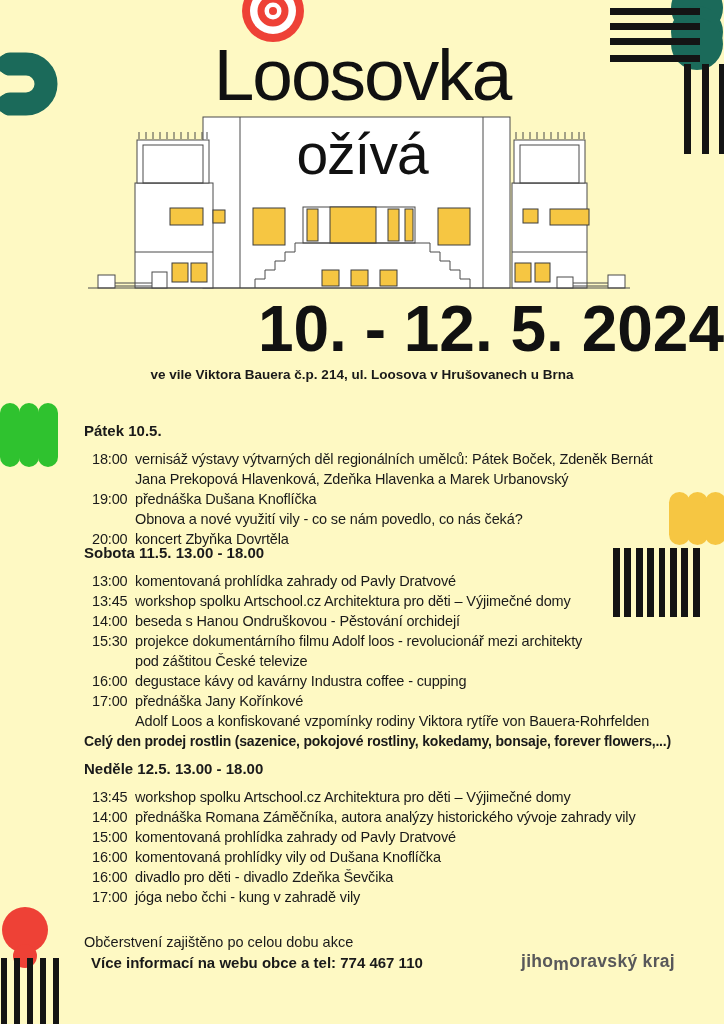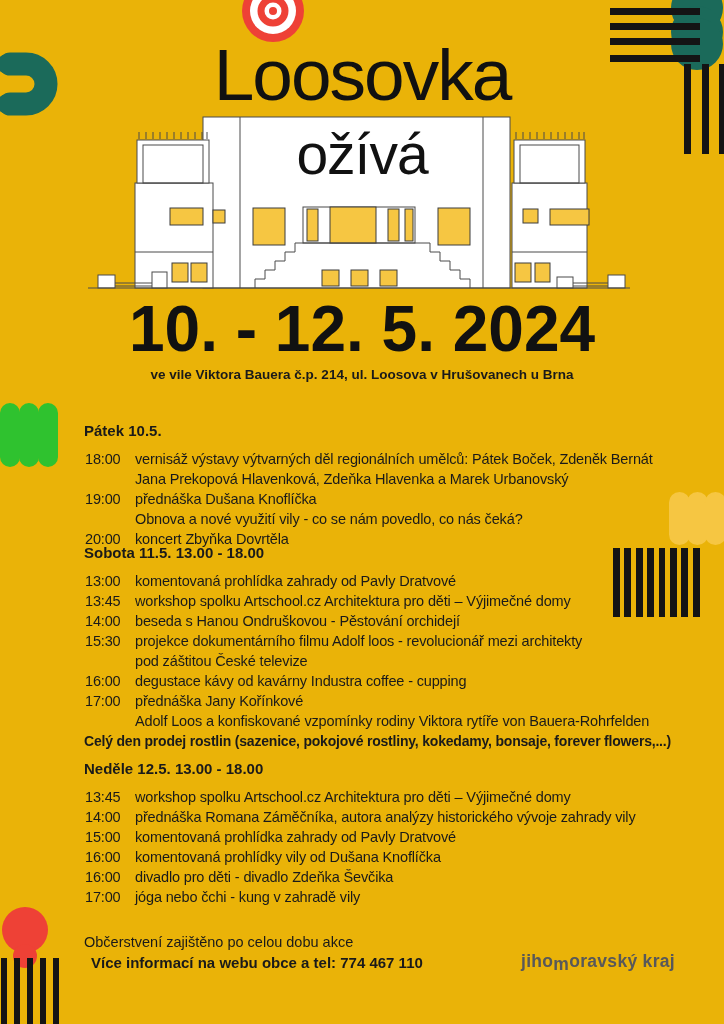--- a/index.html
+++ b/index.html
@@ -1,47 +1,47 @@
 <!DOCTYPE html>
 <html><head>
 <meta charset="utf-8">
 <style>
   html,body{margin:0;padding:0;background:#e8e8e8;}
   .poster{
     position:relative;width:724px;height:1024px;margin:0 auto;
-    background:#eab308;overflow:hidden;
+    background:#fef9c3;overflow:hidden;
     font-family:"Liberation Sans","DejaVu Sans",sans-serif;color:#1a1a1a;
   }
   .abs{position:absolute;}
   
   .title{
     position:absolute;left:0;top:38px;width:724px;text-align:center;
     font-size:73px;line-height:73px;font-weight:400;letter-spacing:-2px;color:#111;
   }
   .ozivatext{
     position:absolute;left:240px;top:124px;width:244px;text-align:center;
     font-size:57px;line-height:60px;font-weight:400;letter-spacing:-1px;color:#111;
   }
   .villa{position:absolute;left:85px;top:112px;width:555px;height:183px;}
   .villa svg{display:block;}
   .w{fill:#f6c642;stroke:#3c3c3c;}
   
   .date{
-    position:absolute;left:0;top:297px;width:724px;text-align:center;
+    position:absolute;left:0;top:297px;width:724px;text-align:right;
     font-size:64px;line-height:64px;font-weight:700;letter-spacing:0;color:#111;
   }
   .venue{
     position:absolute;left:0;top:367px;width:724px;text-align:center;
     font-size:13.5px;font-weight:700;
   }
   
   .day{position:absolute;left:84px;width:612px;}
   .day h2{font-size:15px;line-height:18px;font-weight:700;margin:0 0 9px 0;}
   .row{position:relative;padding-left:51px;font-size:14.5px;line-height:20px;letter-spacing:-0.15px;}
-  .row .t{position:absolute;left:1px;top:0;}
+  .row .t{position:absolute;left:8px;top:0;}
   .row.note{padding-left:0;font-weight:700;font-size:14px;letter-spacing:-0.2px;}
   
   .foot1{position:absolute;left:84px;top:934px;font-size:14.5px;}
   .foot2{position:absolute;left:91px;top:954px;font-size:15px;font-weight:700;}
   
   .obec{position:absolute;left:522px;top:881px;}
   .lrow{display:flex;align-items:center;height:10px;margin-bottom:12px;}
   .bar{display:inline-block;height:10px;background:#1f1f1f;}
   .bar.full{width:55px;}
   .bar.half{width:24px;}

